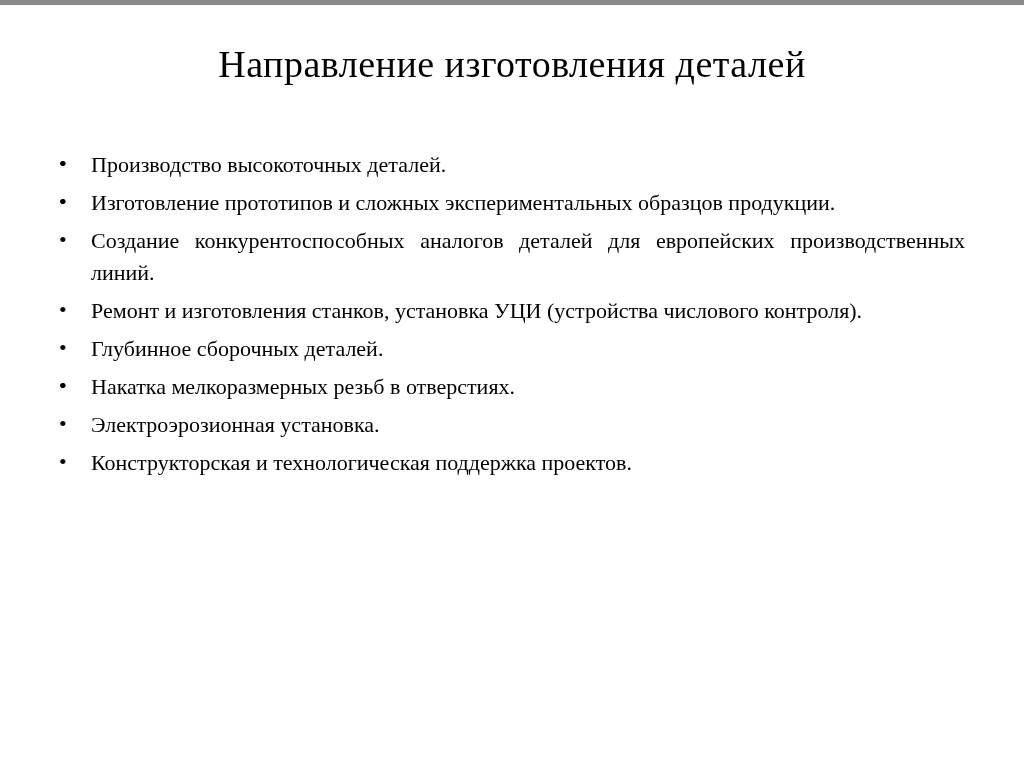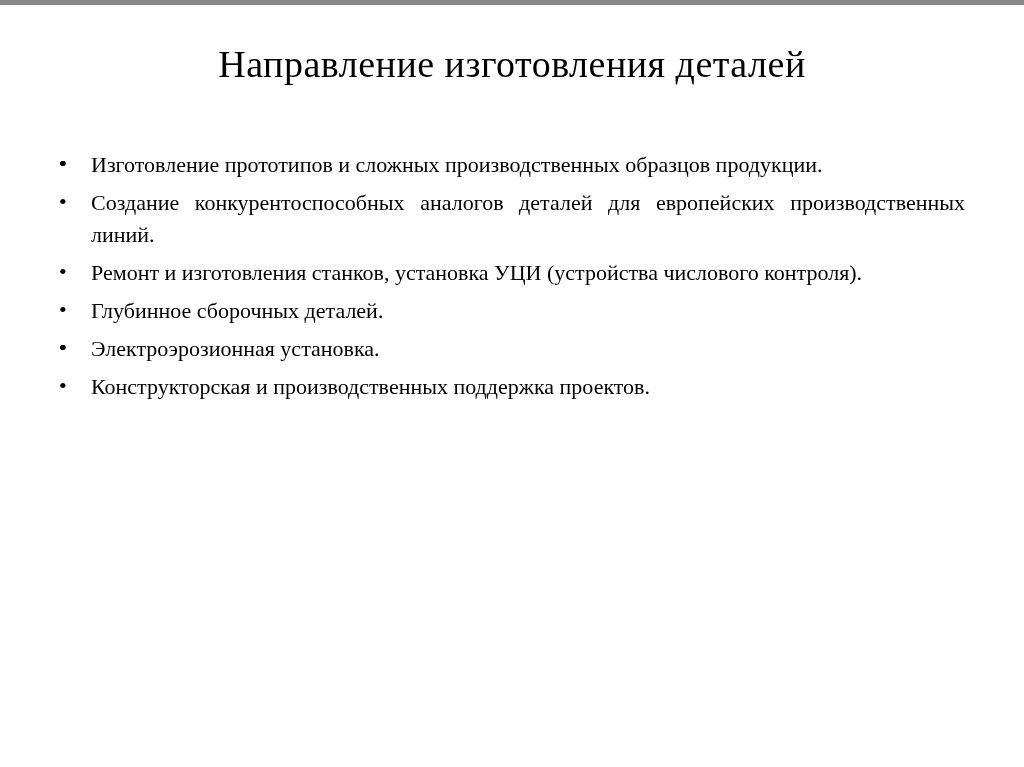--- a/index.html
+++ b/index.html
@@ -55,29 +55,30 @@
 
 <div class="slide">
   <h1 class="title">Направление изготовления деталей</h1>
   <ul class="bullets">
   <li class="bullet-item">
     <span class="marker">•</span>
   </li>
 
   <li class="bullet-item">
     <span class="marker">•</span>
+    <span class="text">Производство высокоточных деталей.</span>
   </li>
 
   <li class="bullet-item">
     <span class="marker">•</span>
   </li>
 
   <li class="bullet-item">
     <span class="marker">•</span>
-    <span class="text">Изготовление прототипов и сложных производственных образцов продукции.</span>
+    <span class="text">Изготовление прототипов и сложных экспериментальных образцов продукции.</span>
   </li>
 
   <li class="bullet-item">
     <span class="marker">•</span>
     <span class="text">Создание конкурентоспособных аналогов деталей для европейских производственных линий.</span>
   </li>
 
   <li class="bullet-item">
     <span class="marker">•</span>
     <span class="text">Ремонт и изготовления станков, установка УЦИ (устройства числового контроля).</span>
@@ -87,25 +88,26 @@
     <span class="marker">•</span>
     <span class="text">Глубинное сборочных деталей.</span>
   </li>
 
   <li class="bullet-item">
     <span class="marker">•</span>
   </li>
 
   <li class="bullet-item">
     <span class="marker">•</span>
+    <span class="text">Накатка мелкоразмерных резьб в отверстиях.</span>
   </li>
 
   <li class="bullet-item">
     <span class="marker">•</span>
     <span class="text">Электроэрозионная установка.</span>
   </li>
 
   <li class="bullet-item">
     <span class="marker">•</span>
-    <span class="text">Конструкторская и производственных поддержка проектов.</span>
+    <span class="text">Конструкторская и технологическая поддержка проектов.</span>
   </li>
 </ul>
 </div>
 
 </body></html>

